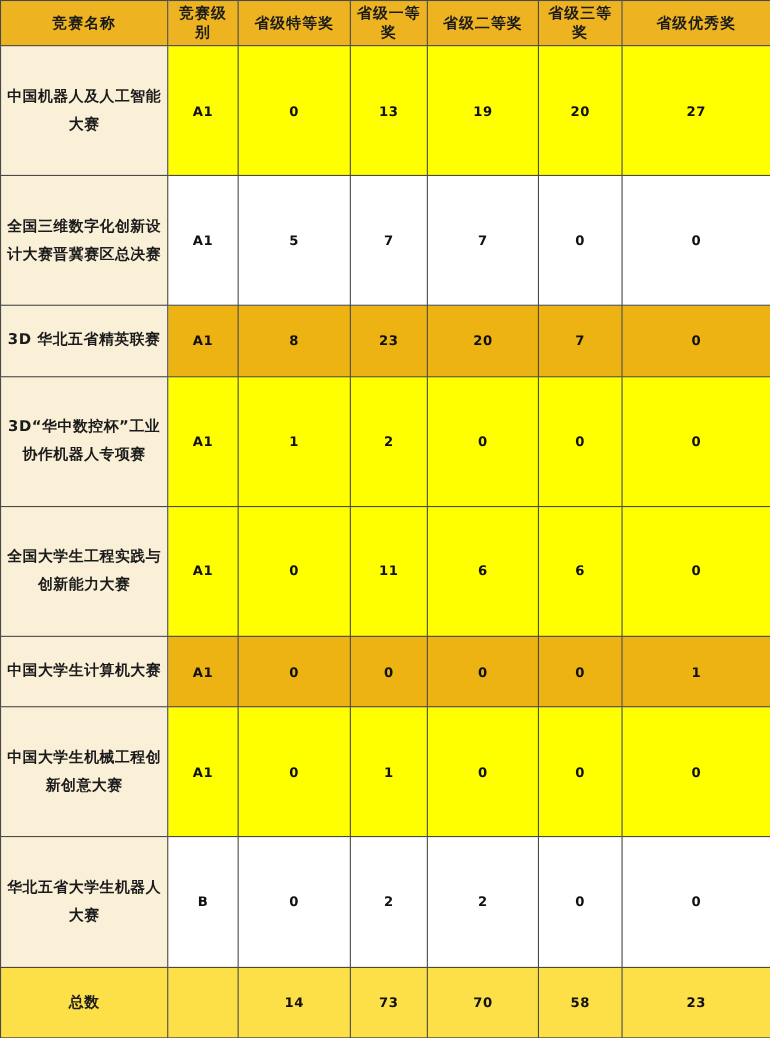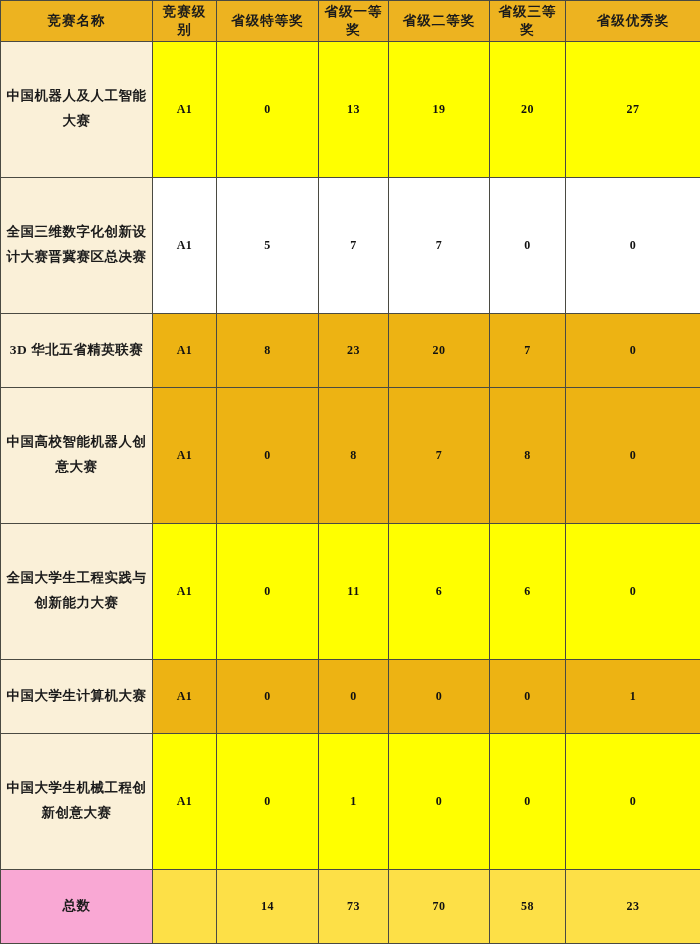--- a/index.html
+++ b/index.html
@@ -11,21 +11,20 @@
     width: 700px;
     height: 944px;
     font-family: "DejaVu Sans", "Liberation Sans", sans-serif;
     overflow: hidden;
   }
   #award-table {
     width: 700px;
     height: 944px;
     border-collapse: collapse;
     table-layout: fixed;
-    font-family: Liberation Serif, serif;
   }
   #award-table th,
   #award-table td {
     border: 1px solid #4a4a42;
     text-align: center;
     vertical-align: middle;
     padding: 2px 3px;
     box-sizing: border-box;
   }
   
@@ -65,21 +64,21 @@
     font-weight: 700;
     color: #111111;
     letter-spacing: 0.5px;
   }
 
   
   tr.tint-yellow td.val { background: #ffff00; }
   tr.tint-white  td.val { background: #ffffff; }
   tr.tint-orange td.val { background: #edb313; }
 
-  tr.total-row td.name-cell { background: #f9a8d4; }
+  tr.total-row td.name-cell { background: #fde047; }
   tr.total-row td.val { background: #fde047; }
 
   
   tr.tint-orange td.val,
   tr.total-row td.val { border-color: #5c4a10; }
 </style>
 </head>
 <body>
 
 <table id="award-table">
@@ -124,27 +123,27 @@
       </tr>
       <tr class="tint-orange">
         <td class="name-cell">3D 华北五省精英联赛</td>
         <td class="val">A1</td>
         <td class="val">8</td>
         <td class="val">23</td>
         <td class="val">20</td>
         <td class="val">7</td>
         <td class="val">0</td>
       </tr>
-      <tr class="tint-orange">
-        <td class="name-cell">中国高校智能机器人创意大赛</td>
+      <tr class="tint-yellow">
+        <td class="name-cell">3D“华中数控杯”工业协作机器人专项赛</td>
         <td class="val">A1</td>
+        <td class="val">1</td>
+        <td class="val">2</td>
         <td class="val">0</td>
-        <td class="val">8</td>
-        <td class="val">7</td>
-        <td class="val">8</td>
+        <td class="val">0</td>
         <td class="val">0</td>
       </tr>
       <tr class="tint-yellow">
         <td class="name-cell">全国大学生工程实践与创新能力大赛</td>
         <td class="val">A1</td>
         <td class="val">0</td>
         <td class="val">11</td>
         <td class="val">6</td>
         <td class="val">6</td>
         <td class="val">0</td>
@@ -160,20 +159,29 @@
       </tr>
       <tr class="tint-yellow">
         <td class="name-cell">中国大学生机械工程创新创意大赛</td>
         <td class="val">A1</td>
         <td class="val">0</td>
         <td class="val">1</td>
         <td class="val">0</td>
         <td class="val">0</td>
         <td class="val">0</td>
       </tr>
+      <tr class="tint-white">
+        <td class="name-cell">华北五省大学生机器人大赛</td>
+        <td class="val">B</td>
+        <td class="val">0</td>
+        <td class="val">2</td>
+        <td class="val">2</td>
+        <td class="val">0</td>
+        <td class="val">0</td>
+      </tr>
       <tr class="tint-orange total-row">
         <td class="name-cell">总数</td>
         <td class="val"></td>
         <td class="val">14</td>
         <td class="val">73</td>
         <td class="val">70</td>
         <td class="val">58</td>
         <td class="val">23</td>
       </tr>
     </tbody>

